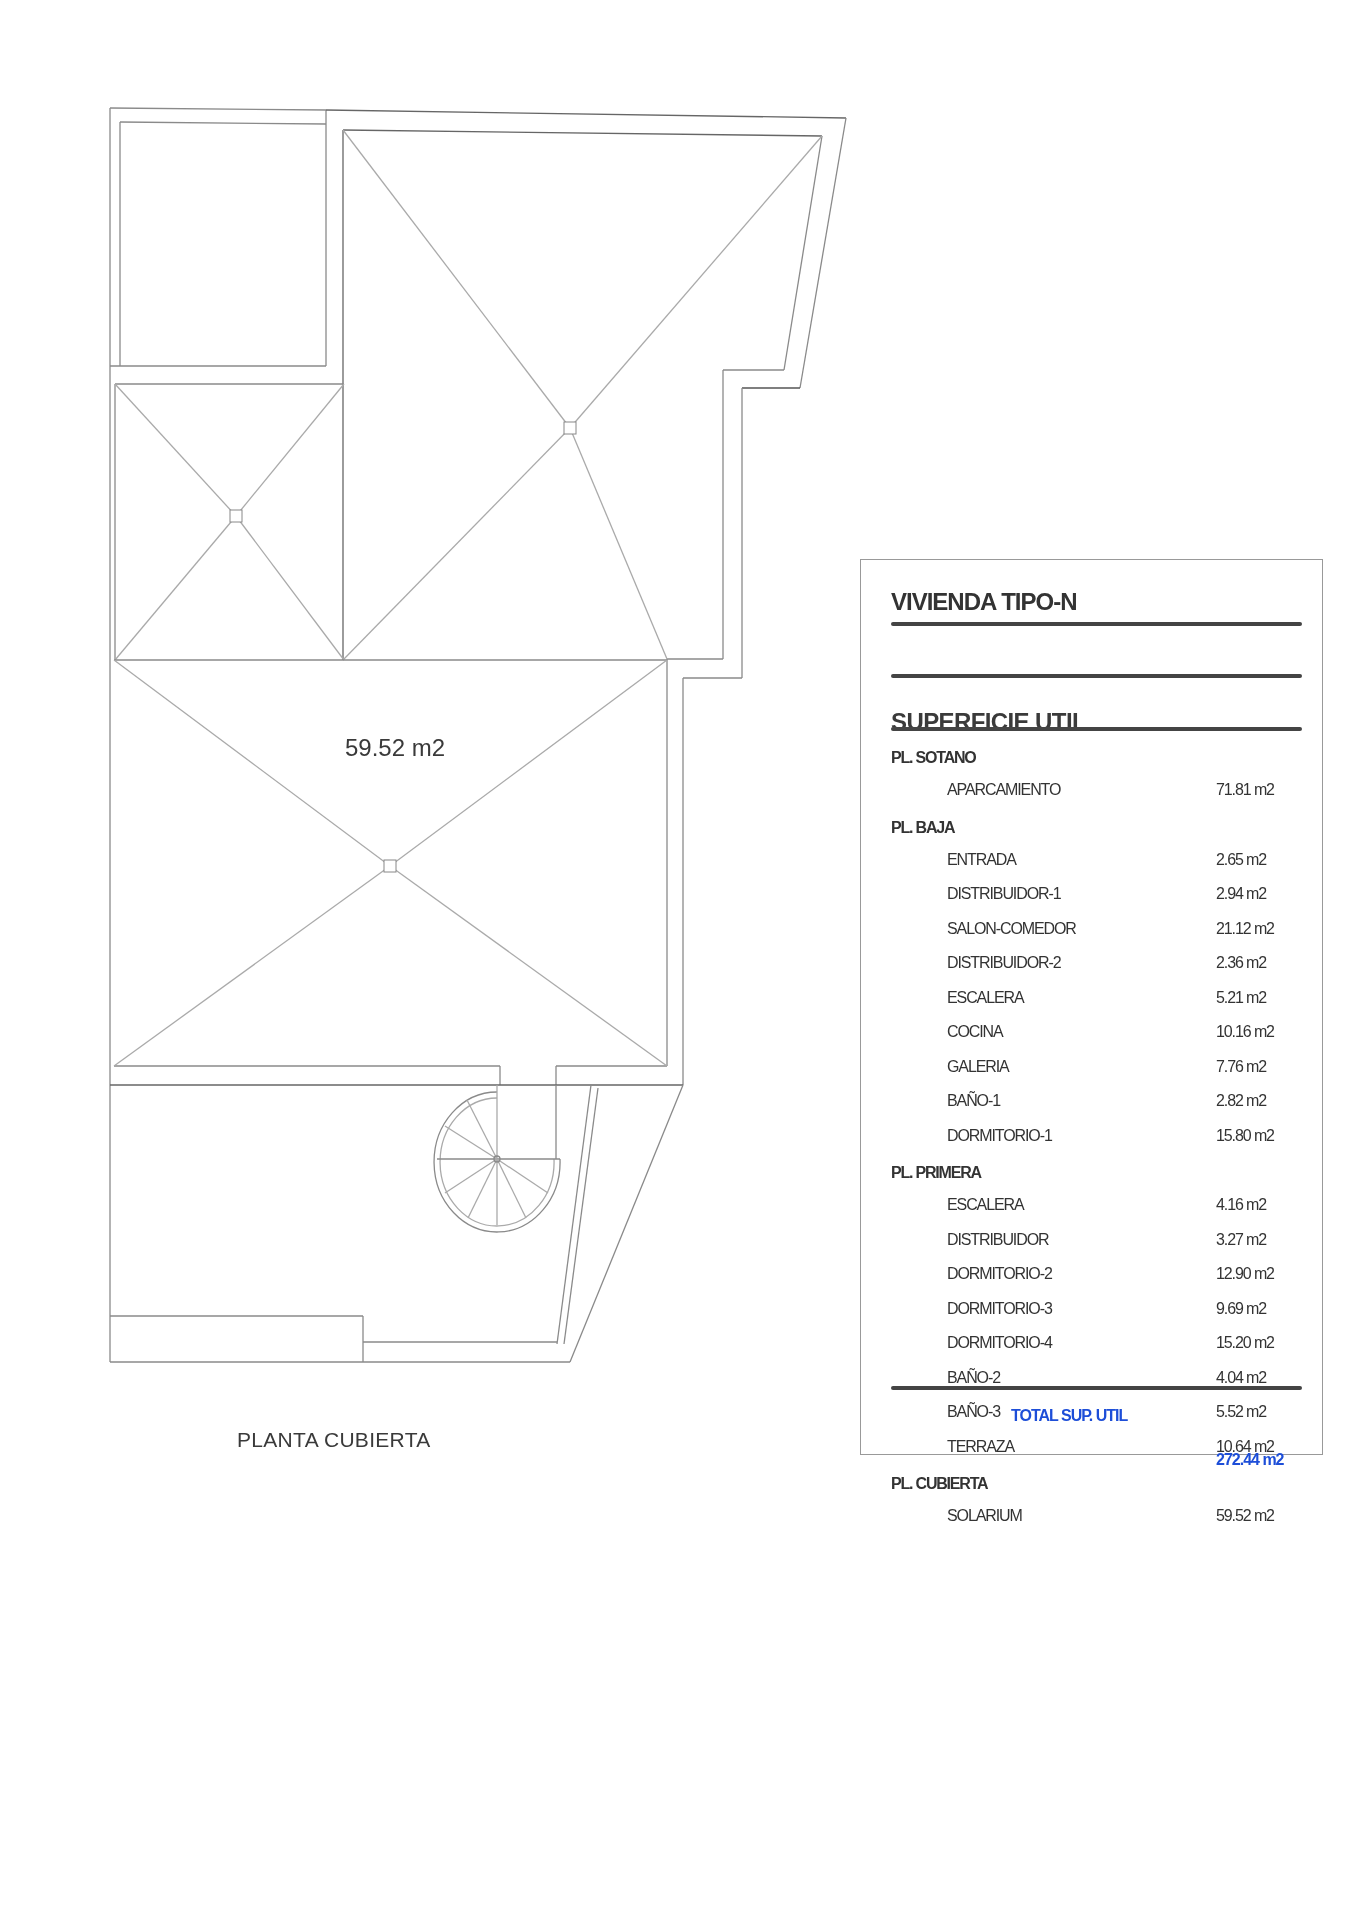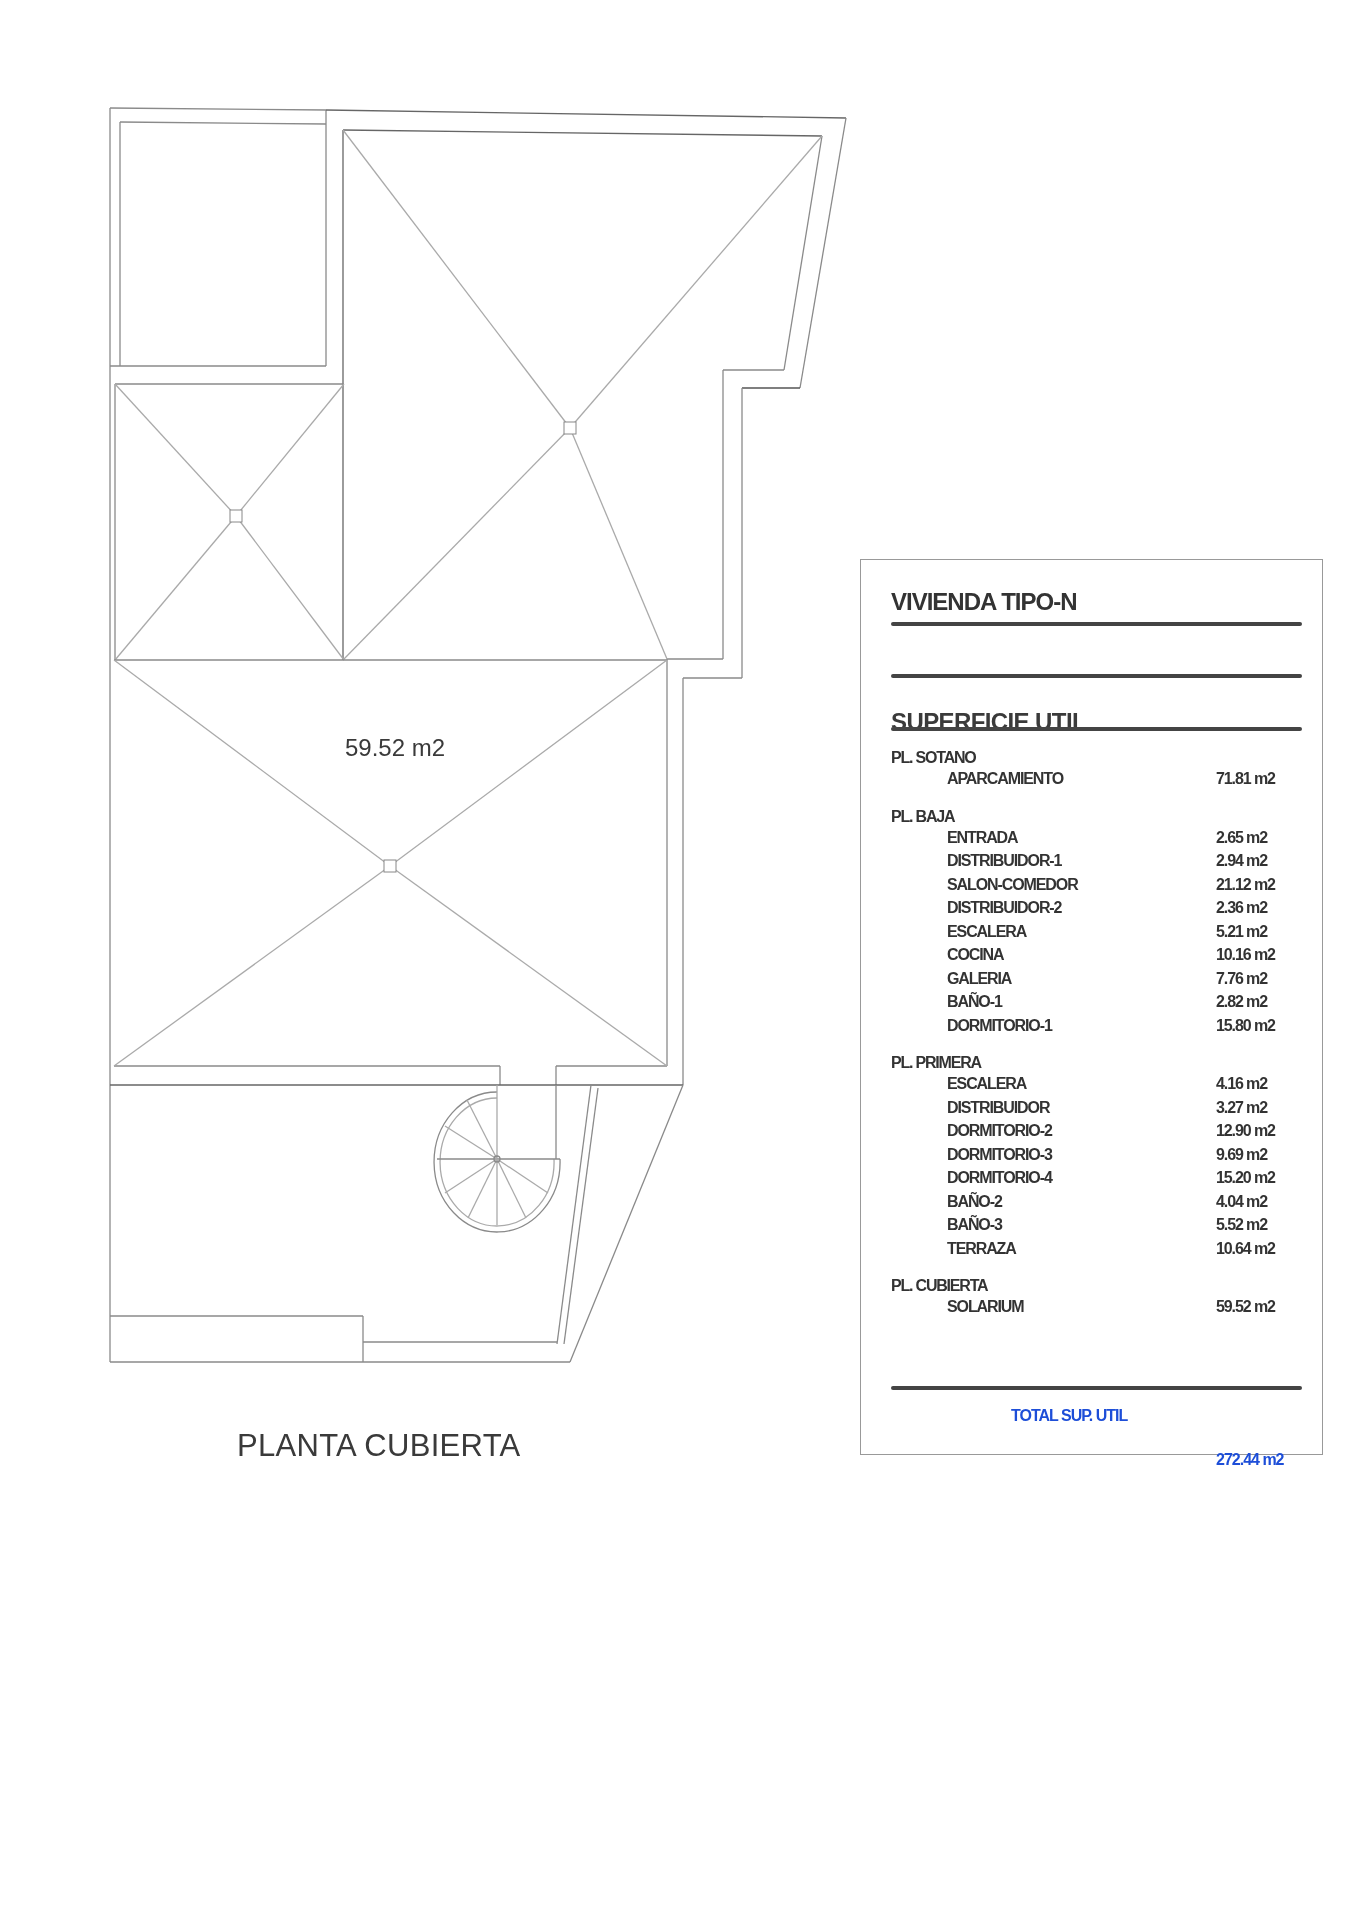--- a/index.html
+++ b/index.html
@@ -1,35 +1,35 @@
 <!DOCTYPE html>
 <html><head>
 <meta charset="utf-8">
 <style>
   html, body { margin: 0; padding: 0; background: #ffffff; }
   body { width: 1354px; height: 1920px; position: relative; overflow: hidden;
          font-family: "Liberation Sans", sans-serif; color: #333; }
   .plan { position: absolute; left: 0; top: 0; }
   .plan-area-label { position: absolute; left: 345px; top: 734px; font-size: 24px; color: #3a3a3a;
                      font-family: "Liberation Sans", sans-serif; }
-  .plan-title { position: absolute; left: 237px; top: 1428px; font-size: 31px; color: #3a3a3a;
+  .plan-title { position: absolute; left: 237px; top: 1428px; font-size: 21px; color: #3a3a3a;
                 letter-spacing: 0.3px; font-family: "Liberation Sans", sans-serif; }
   .table-box { position: absolute; left: 860px; top: 559px; width: 463px; height: 896px;
                border: 1px solid #999; box-sizing: border-box; }
   .tb-title { position: absolute; left: 30px; top: 28px; font-size: 24px; font-weight: bold;
               letter-spacing: -1px; color: #333; }
   .tb-rule { position: absolute; left: 30px; width: 411px; height: 4px; background: #444; border-radius: 2px; }
   .tb-row-big { position: absolute; left: 30px; width: 411px; font-size: 24px; font-weight: bold;
                 letter-spacing: -0.6px; color: #3a3a3a; }
   .tb-row-big .val { position: absolute; right: 0; top: 0; letter-spacing: -0.8px; }
   .groups { position: absolute; left: 30px; top: 188px; width: 413px; }
   .group { margin-bottom: 16px; }
   .group-label { font-size: 16px; font-weight: bold; letter-spacing: -1.2px; height: 19px; line-height: 19px; color: #333; }
-  .item { position: relative; height: 23.5px; line-height: 23.5px; font-size: 16px; font-weight: bold;
-          letter-spacing: -1.1px; color: #333; }
+  .item { position: relative; height: 23.5px; line-height: 23.5px; font-size: 16px; font-weight: normal;
+          letter-spacing: -1.1px; color: #333; margin-top: 11px; }
   .item .name { position: absolute; left: 56px; top: 0; }
   .item .val { position: absolute; left: 325px; top: 0; }
   .total-row { position: absolute; left: 30px; top: 847px; width: 411px; height: 24px; font-size: 16px;
                font-weight: bold; letter-spacing: -1px; color: #1d4ed8; }
   .total-row .name { position: absolute; left: 120px; top: 0; }
   .total-row .val { position: absolute; left: 325px; top: 0; margin-top: 44px; }
 </style>
 </head>
 <body>
 

